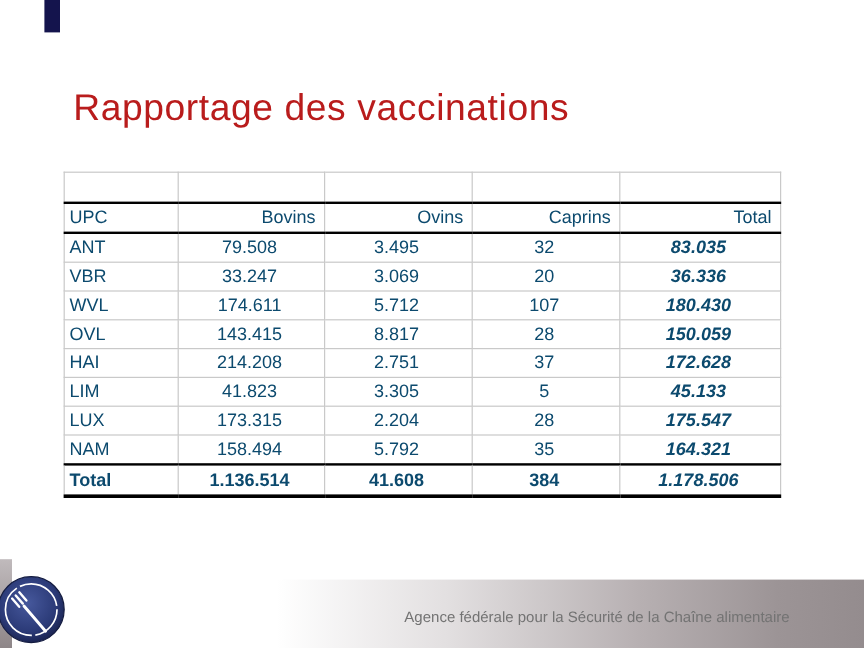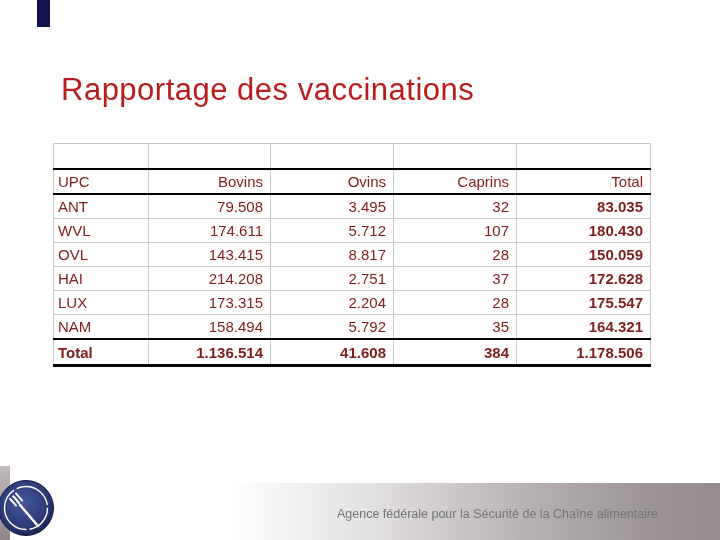--- a/index.html
+++ b/index.html
@@ -8,31 +8,31 @@
     background:#ffffff;font-family:"Liberation Sans","DejaVu Sans",sans-serif;
   }
   .top-marker{
     position:absolute;left:37px;top:0;width:13px;height:27px;background:#14144d;
   }
   .slide-title{
     position:absolute;left:61px;top:72px;width:600px;
     font-size:31px;color:#b91c1c;letter-spacing:0.5px;white-space:nowrap;
   }
   .table-wrap{position:absolute;left:53px;top:143px;}
-  table{border-collapse:collapse;table-layout:fixed;width:597px;font-size:15px;color:#7f1d1d;}
+  table{border-collapse:collapse;table-layout:fixed;width:597px;font-size:15px;color:#0c4a6e;}
   col.c0{width:95px;}col.c1{width:122px;}col.c2{width:123px;}col.c3{width:123px;}col.c4{width:134px;}
   th,td{
     border:1px solid #c9c9c9;height:23px;padding:0 7px 0 4px;
     white-space:nowrap;overflow:hidden;font-weight:normal;
   }
   tr.empty td{height:24px;}
   tr.hdr th{border-top:2px solid #000;border-bottom:2px solid #000;text-align:right;}
   tr.hdr th:first-child{text-align:left;}
-  td.num{text-align:right;}
-  td:last-child{font-weight:bold;}
+  td.num{text-align:center;}
+  td:last-child{font-weight:bold;font-style:italic;}
   tr.total td{
     border-top:2px solid #000;border-bottom:3px solid #000;
     font-weight:bold;height:24px;
   }
   .bottom-bar{
     position:absolute;left:0;bottom:0;width:720px;height:57px;
     background:linear-gradient(to right,#ffffff 0%,#ffffff 32%,#e2dfe0 52%,#b7b0b2 74%,#9c9496 90%,#948c8e 100%);
   }
   .left-strip{
     position:absolute;left:0;top:466px;width:10px;height:74px;
@@ -78,39 +78,53 @@
     </thead>
     <tbody>
         <tr>
           <td class="label">ANT</td>
           <td class="num">79.508</td>
           <td class="num">3.495</td>
           <td class="num">32</td>
           <td class="num">83.035</td>
         </tr>
         <tr>
+          <td class="label">VBR</td>
+          <td class="num">33.247</td>
+          <td class="num">3.069</td>
+          <td class="num">20</td>
+          <td class="num">36.336</td>
+        </tr>
+        <tr>
           <td class="label">WVL</td>
           <td class="num">174.611</td>
           <td class="num">5.712</td>
           <td class="num">107</td>
           <td class="num">180.430</td>
         </tr>
         <tr>
           <td class="label">OVL</td>
           <td class="num">143.415</td>
           <td class="num">8.817</td>
           <td class="num">28</td>
           <td class="num">150.059</td>
         </tr>
         <tr>
           <td class="label">HAI</td>
           <td class="num">214.208</td>
           <td class="num">2.751</td>
           <td class="num">37</td>
           <td class="num">172.628</td>
+        </tr>
+        <tr>
+          <td class="label">LIM</td>
+          <td class="num">41.823</td>
+          <td class="num">3.305</td>
+          <td class="num">5</td>
+          <td class="num">45.133</td>
         </tr>
         <tr>
           <td class="label">LUX</td>
           <td class="num">173.315</td>
           <td class="num">2.204</td>
           <td class="num">28</td>
           <td class="num">175.547</td>
         </tr>
         <tr>
           <td class="label">NAM</td>

